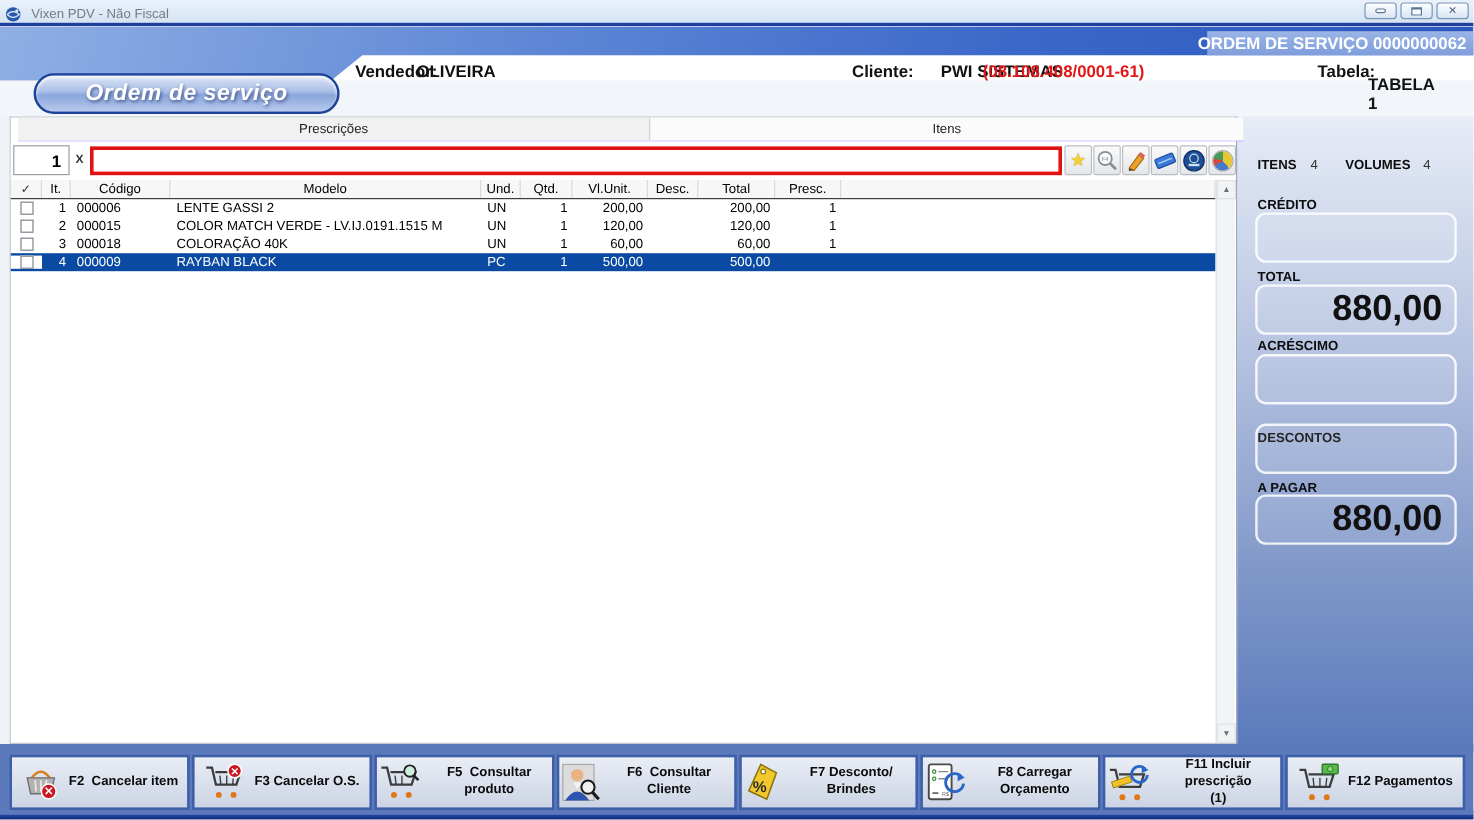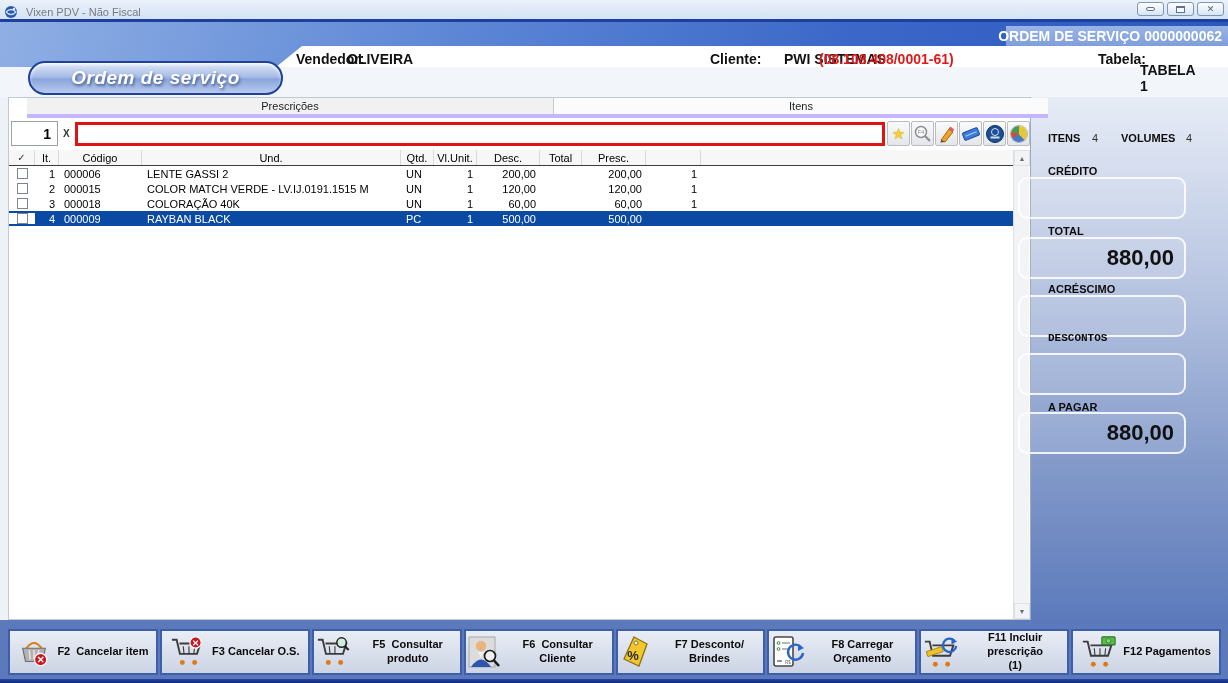--- a/index.html
+++ b/index.html
@@ -43,21 +43,21 @@
 
   
   .left-strip { left:0; top:97px; width:8px; height:523px; background:#eef1f6; }
   .right-bg { left:1030px; top:97px; width:198px; height:529px;
     background:linear-gradient(#e7ecf6 0%,#b9c6e2 35%,#8299c9 70%,#5b79bb 100%);
     border-left:1px solid #9aa9c6; }
   .bottom-bg { left:0; top:620px; width:1228px; height:63px; background:#5b79bb; }
 
   
   .panel { left:8px; top:97px; width:1022px; height:523px; background:#fff; border:1px solid #c2c8d2; border-right:none; }
-  .tabs { position:absolute; left:18px; top:0; width:100%; height:20px; display:flex; border-bottom:4px solid #c4b5fd; }
+  .tabs { position:absolute; left:6px; top:0; width:100%; height:20px; display:flex; border-bottom:1px solid #c4b5fd; }
   .tab { font-size:11px; color:#222; display:flex; align-items:center; justify-content:center; }
   .tab-presc { width:527px; background:#f1f1f1; border-right:1px solid #c9c9c9; }
   .tab-itens { flex:1; background:#fbfbfb; }
 
   .entry-row { position:absolute; left:0; top:20px; width:100%; height:32px; background:#fff; }
   .qty-input { position:absolute; left:2px; top:3px; width:47px; height:25px; border:1px solid #9aa0a8;
     font-family:"Liberation Sans", sans-serif; font-size:14px; font-weight:bold; text-align:right; padding-right:6px; }
   .times { position:absolute; left:54px; top:10px; font-size:10px; font-weight:bold; color:#333; }
   .barcode-input { position:absolute; left:66px; top:4px; width:810px; height:24px; border:3px solid #e01212;
     font-family:"Liberation Sans", sans-serif; font-size:13px; padding:0 5px; }
@@ -84,23 +84,23 @@
 
   
   .vscroll { position:absolute; right:1px; top:52px; width:16px; height:469px; background:#f2f3f5; border-left:1px solid #dcdee2; }
   .sarrow { position:absolute; left:0; width:16px; height:16px; display:flex; align-items:center; justify-content:center;
     font-size:7px; color:#6a6f76; background:#f2f3f5; border:1px solid #dfe1e5; }
   .sarrow.up { top:0; } .sarrow.down { bottom:0; }
 
   
   .sum-lbl { position:absolute; font-size:11px; font-weight:bold; color:#0d0d0d; }
   .sum-val { position:absolute; font-size:11px; color:#333; }
-  .sum-box { position:absolute; left:1018px; width:168px; height:42px; border:2px solid rgba(255,255,255,.85);
+  .sum-box { position:absolute; left:1046px; width:168px; height:42px; border:2px solid rgba(255,255,255,.85);
     border-radius:9px; background:rgba(255,255,255,.10); display:flex; align-items:center; justify-content:flex-end;
-    padding-right:10px; font-size:22px; font-weight:bold; color:#111; }
+    padding-right:10px; font-size:30px; font-weight:bold; color:#111; }
 
   
   .footer { left:8px; top:629px; width:1213px; height:46px; display:flex; gap:2px; }
   .fbtn { flex:1; border:2px solid #3c5fa8; background:linear-gradient(#e9edf5,#ccd4e4);
     display:flex; align-items:center; justify-content:center; gap:6px; padding:0 2px; }
   .fbtn .txt { font-size:11px; font-weight:bold; color:#0a0a0a; text-align:center; line-height:1.25; }
   .fbtn svg { flex:0 0 auto; }
   .strip-blue { left:0; top:675px; width:1228px; height:4px; background:#5b79bb; }
   .strip-dark { left:0; top:679px; width:1228px; height:4px; background:linear-gradient(#2446a6,#0e2a78); }
 </style>
@@ -198,20 +198,21 @@
           <div class="pie-glyph"></div>
         </div>
     </div>
   </div>
 
   <div class="grid">
     <div class="trow thead">
       <div class="checkmark">✓</div>
       <div>It.</div>
       <div>Código</div>
+      <div>Modelo</div>
       <div>Und.</div>
       <div>Qtd.</div>
       <div>Vl.Unit.</div>
       <div>Desc.</div>
       <div>Total</div>
       <div>Presc.</div>
       <div></div>
     </div>
 
     <div class="trow">
@@ -292,21 +293,21 @@
 
 <span class="sum-lbl" style="left:1048px; top:165px;">CRÉDITO</span>
 <div class="sum-box" style="top:177px;"></div>
 
 <span class="sum-lbl" style="left:1048px; top:225px;">TOTAL</span>
 <div class="sum-box" style="top:237px;">880,00</div>
 
 <span class="sum-lbl" style="left:1048px; top:283px;">ACRÉSCIMO</span>
 <div class="sum-box" style="top:295px;"></div>
 
-<span class="sum-lbl" style="left:1048px; top:332px;font-family:Liberation Mono, monospace;">DESCONTOS</span>
+<span class="sum-lbl" style="left:1048px; top:359px;">DESCONTOS</span>
 <div class="sum-box" style="top:353px;"></div>
 
 <span class="sum-lbl" style="left:1048px; top:401px;">A PAGAR</span>
 <div class="sum-box" style="top:412px;">880,00</div>
 
 <div class="abs footer">
 
   <div class="fbtn">
     <svg width="34" height="32" viewBox="0 0 36 32">
       <path d="M10 12 Q18 1 26 12" fill="none" stroke="#d88018" stroke-width="2.2"></path>

